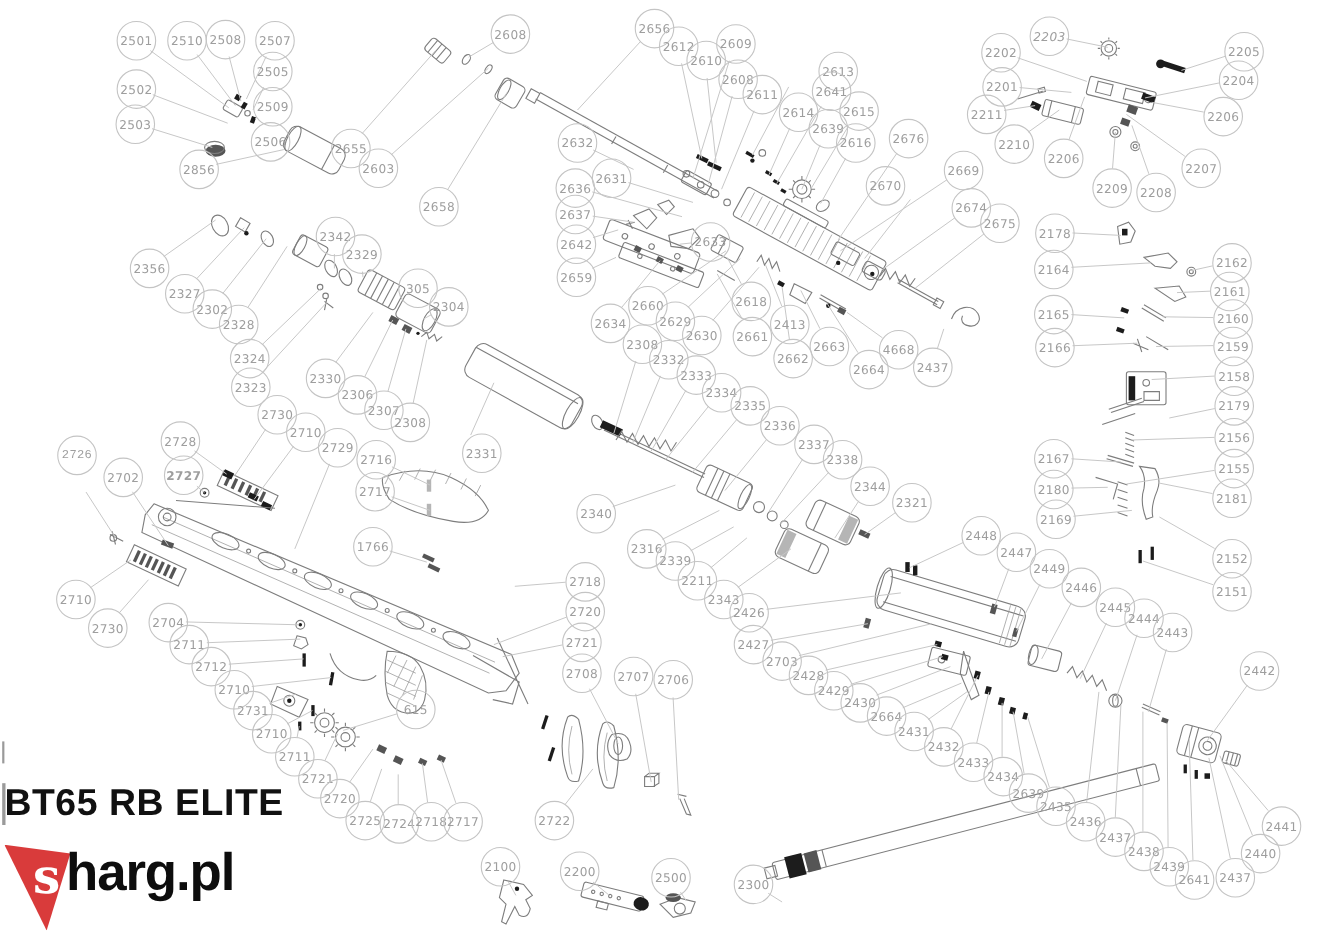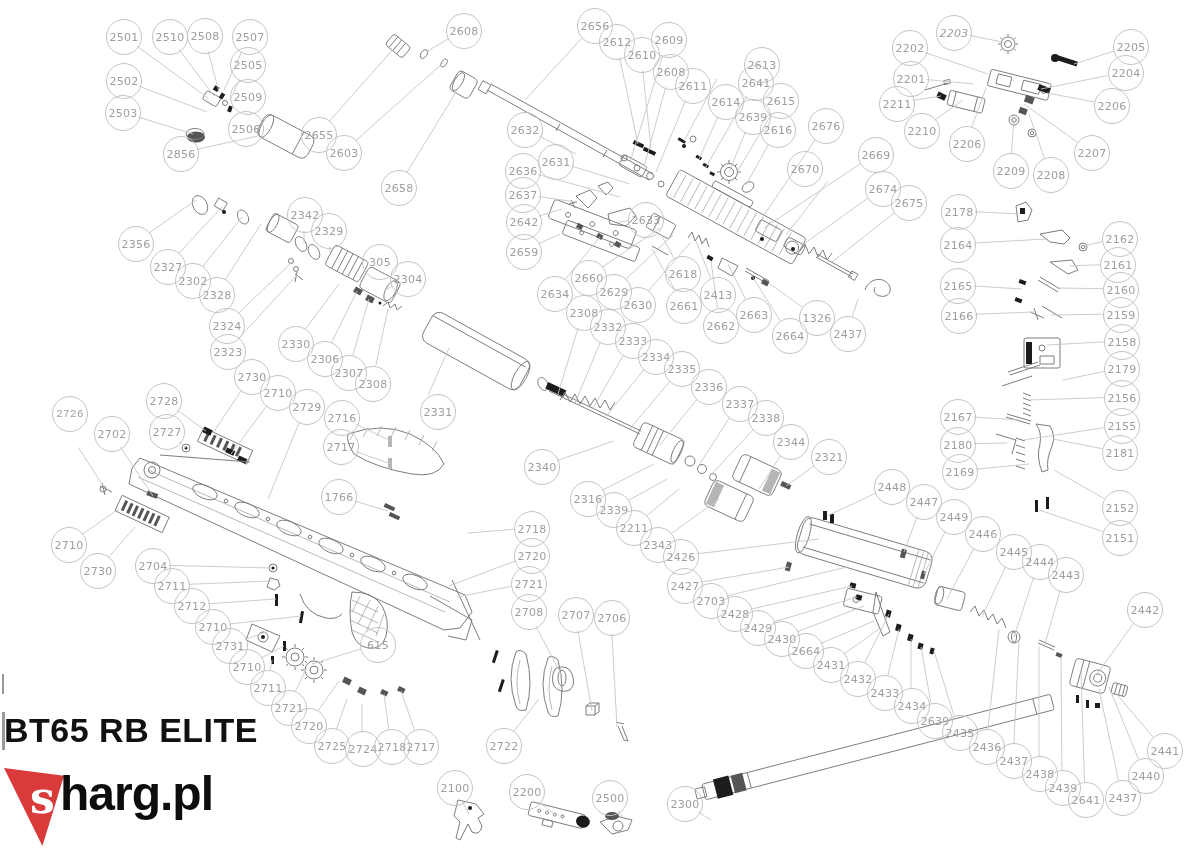--- a/index.html
+++ b/index.html
@@ -697,21 +697,21 @@
       <div class="balloon" style="left: 571px; top: 260px;">2660</div>
       <div class="balloon" style="left: 537px; top: 276px;">2634</div>
       <div class="balloon" style="left: 596px; top: 274px;">2629</div>
       <div class="balloon" style="left: 620px; top: 287px;">2630</div>
       <div class="balloon" style="left: 665px; top: 256px;">2618</div>
       <div class="balloon" style="left: 666px; top: 288px;">2661</div>
       <div class="balloon" style="left: 700px; top: 277px;">2413</div>
       <div class="balloon" style="left: 703px; top: 308px;">2662</div>
       <div class="balloon" style="left: 736px; top: 297px;">2663</div>
       <div class="balloon" style="left: 772px; top: 318px;">2664</div>
-      <div class="balloon" style="left: 799px; top: 300px;">1326</div>
+      <div class="balloon" style="left: 799px; top: 300px;">4668</div>
       <div class="balloon" style="left: 830px; top: 316px;">2437</div>
       <div class="balloon" style="left: 858px; top: 137px;">2669</div>
       <div class="balloon" style="left: 787px; top: 151px;">2670</div>
       <div class="balloon" style="left: 865px; top: 171px;">2674</div>
       <div class="balloon" style="left: 891px; top: 185px;">2675</div>
       <div class="balloon" style="left: 941px; top: 194px;">2178</div>
       <div class="balloon" style="left: 940px; top: 227px;">2164</div>
       <div class="balloon" style="left: 1102px; top: 221px;">2162</div>
       <div class="balloon" style="left: 1100px; top: 247px;">2161</div>
       <div class="balloon" style="left: 940px; top: 268px;">2165</div>
@@ -741,21 +741,21 @@
       <div class="balloon" style="left: 524px; top: 449px;">2340</div>
       <div class="balloon" style="left: 570px; top: 481px;">2316</div>
       <div class="balloon" style="left: 596px; top: 492px;">2339</div>
       <div class="balloon" style="left: 616px; top: 510px;">2211</div>
       <div class="balloon" style="left: 640px; top: 527px;">2343</div>
       <div class="balloon" style="left: 663px; top: 539px;">2426</div>
       <div class="balloon" style="left: 667px; top: 568px;">2427</div>
       <div class="balloon" style="left: 234px; top: 359px;">2730</div>
       <div class="balloon" style="left: 260px; top: 375px;">2710</div>
       <div class="balloon" style="left: 146px; top: 383px;">2728</div>
-      <div class="balloon" style="left: 149px; top: 414px;">2727</div>
+      <div class="balloon" style="left: 149px; top: 414px; font-weight: bold;">2727</div>
       <div class="balloon" style="left: 52px; top: 396px; font-family: Liberation Mono, monospace;">2726</div>
       <div class="balloon" style="left: 94px; top: 416px;">2702</div>
       <div class="balloon" style="left: 289px; top: 389px;">2729</div>
       <div class="balloon" style="left: 324px; top: 400px;">2716</div>
       <div class="balloon" style="left: 323px; top: 429px;">2717</div>
       <div class="balloon" style="left: 321px; top: 479px;">1766</div>
       <div class="balloon" style="left: 514px; top: 511px;">2718</div>
       <div class="balloon" style="left: 514px; top: 538px;">2720</div>
       <div class="balloon" style="left: 511px; top: 566px;">2721</div>
       <div class="balloon" style="left: 51px; top: 527px;">2710</div>

